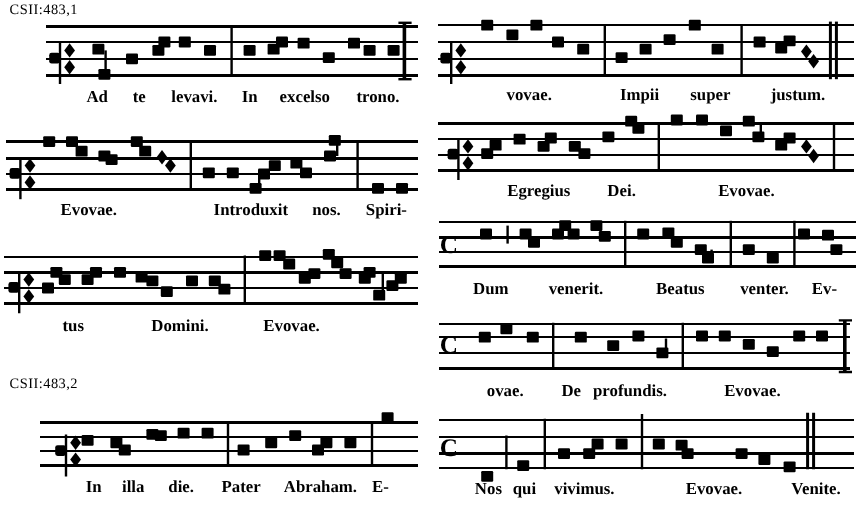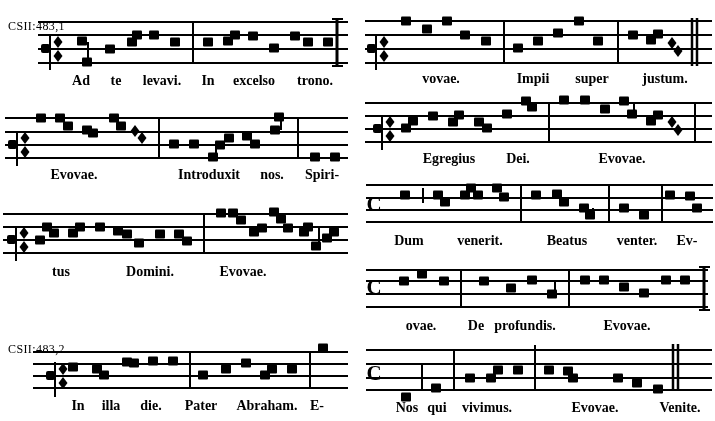--- a/index.html
+++ b/index.html
@@ -9,24 +9,23 @@
     background:#ffffff;
     overflow:hidden;
     font-family:"Liberation Serif", serif;
   }
   .section-label{
     position:absolute;
     font-size:12px;
     color:#000;
     letter-spacing:0.4px;
     white-space:nowrap;
-    margin-top:18px;
   }
   .label-1{left:8px;top:1px;}
-  .label-2{left:8px;top:324px;}
+  .label-2{left:8px;top:312px;}
   svg.music{position:absolute;left:0;top:0;}
 </style>
 </head>
 <body>
 
 <div class="page">
   <div class="section-label label-1">CSII:483,1</div>
   <div class="section-label label-2">CSII:483,2</div>
   <svg id="music" class="music" width="715" height="421" viewBox="0 0 715 421">
       <line x1="38" y1="22" x2="348" y2="22" stroke="#000000" stroke-width="2" shape-rendering="crispEdges"></line>

